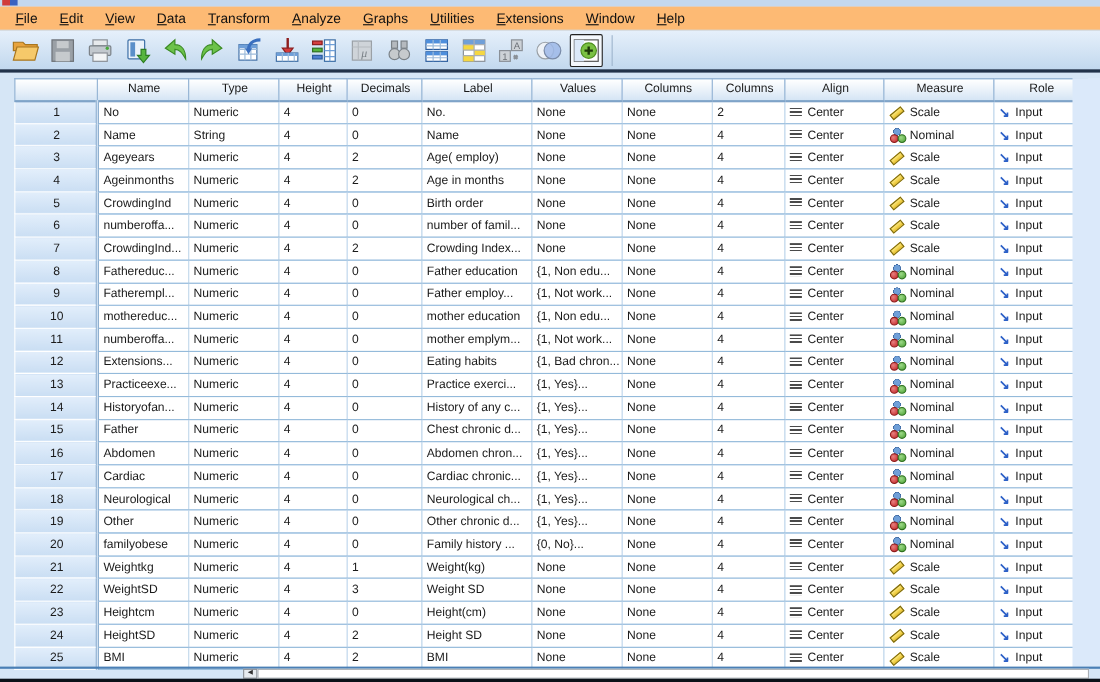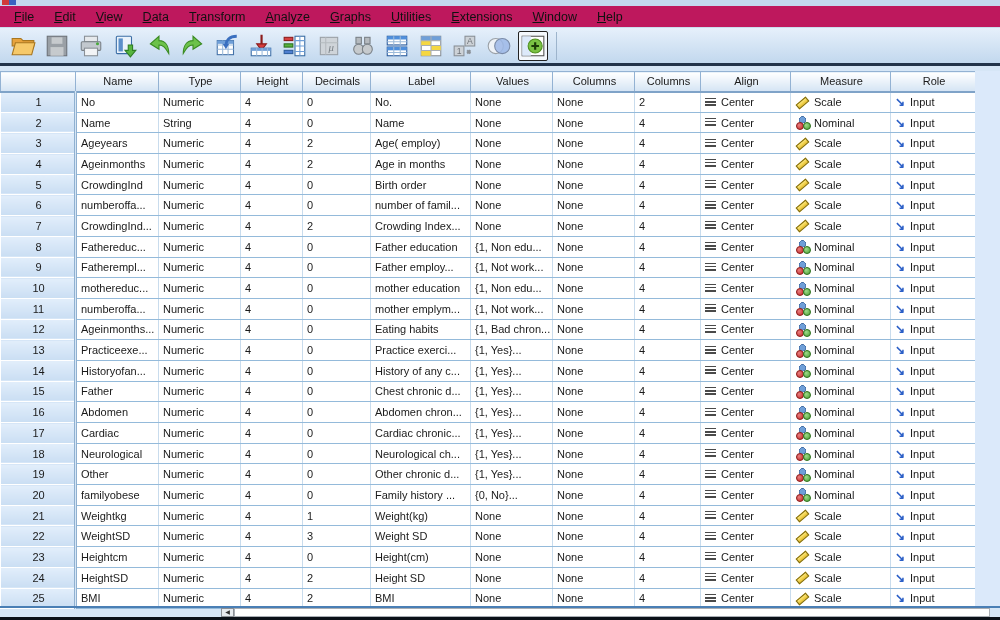--- a/index.html
+++ b/index.html
@@ -7,37 +7,37 @@
   body { font-family:"Liberation Sans", sans-serif; }
 
   .window { position:relative; width:1000px; height:620px; background:#d6e6f6; overflow:hidden; }
 
   
   .titlebar { position:absolute; top:0; left:0; right:0; height:6px; background:#c4d8ee; }
   .title-icon { position:absolute; left:2px; top:0; width:14px; height:5px;
     background:linear-gradient(90deg,#d03a3a 0 7px,#3a62c0 7px 14px); }
 
   
-  .menubar { position:absolute; top:6px; left:0; right:0; height:22px; background:#be185d;
+  .menubar { position:absolute; top:6px; left:0; right:0; height:22px; background:#fdba74;
     border-bottom:1px solid #cbdced; display:flex; align-items:center; padding-left:4px; }
   .menu-item { display:inline-block; font-size:12.5px; color:#111; padding:3px 10px; cursor:default; }
   .menu-item::first-letter { text-decoration:underline; }
 
   
   .toolbar { position:absolute; top:28px; left:0; right:0; height:38px;
     background:linear-gradient(#e6f0fb,#c2d8ee); border-bottom:3px solid #22334a;
     display:flex; align-items:center; padding-left:8px; }
   .tb { width:30px; height:30px; border:none; background:transparent; margin-right:4px;
     display:flex; align-items:center; justify-content:center; padding:0; }
   .tb svg { width:26px; height:26px; }
   .tb.boxed { border:1px solid #222; background:#f4f8fd; border-radius:2px; }
   .tb-sep { width:1px; height:28px; background:#9db4cc; margin:0 4px; }
 
   
-  .grid-wrap { position:absolute; top:71px; left:0; width:975px; }
+  .grid-wrap { position:absolute; top:71px; left:13px; width:975px; }
   table { border-collapse:collapse; table-layout:fixed; width:975px; font-size:11px; color:#1a1a1a; }
   th, td { overflow:hidden; white-space:nowrap; height:20.7px; padding:0 2px 0 4px; }
   thead th { height:20px; font-weight:400; text-align:center;
     background:linear-gradient(#ffffff,#d4e4f4); border:1px solid #93b2d3; border-bottom:2px solid #7fa3c8; }
   td { background:#fff; border-right:1px solid #c9dced; border-bottom:1px solid #94bada; }
   td.rownum { background:linear-gradient(#e2eefb,#cadef3); text-align:center;
     border:1px solid #ffffff; border-right:3px double #8fb0d0; }
   .cellflex { display:flex; align-items:center; }
 
   .align-icon { display:inline-block; width:11px; height:9px; margin-right:5px; flex:none;
@@ -576,21 +576,21 @@
           <td>
               <span class="cellflex">
             <span class="role-icon"></span>
             <span>Input</span>
               </span>
             </td>
         </tr>
 
         <tr>
           <td class="rownum">12</td>
-          <td>Ageinmonths...</td>
+          <td>Extensions...</td>
           <td>Numeric</td>
           <td>4</td>
           <td>0</td>
           <td>Eating habits</td>
           <td>{1, Bad chron...</td>
           <td>None</td>
           <td>4</td>
           <td>
               <span class="cellflex">
             <span class="align-icon"></span>

